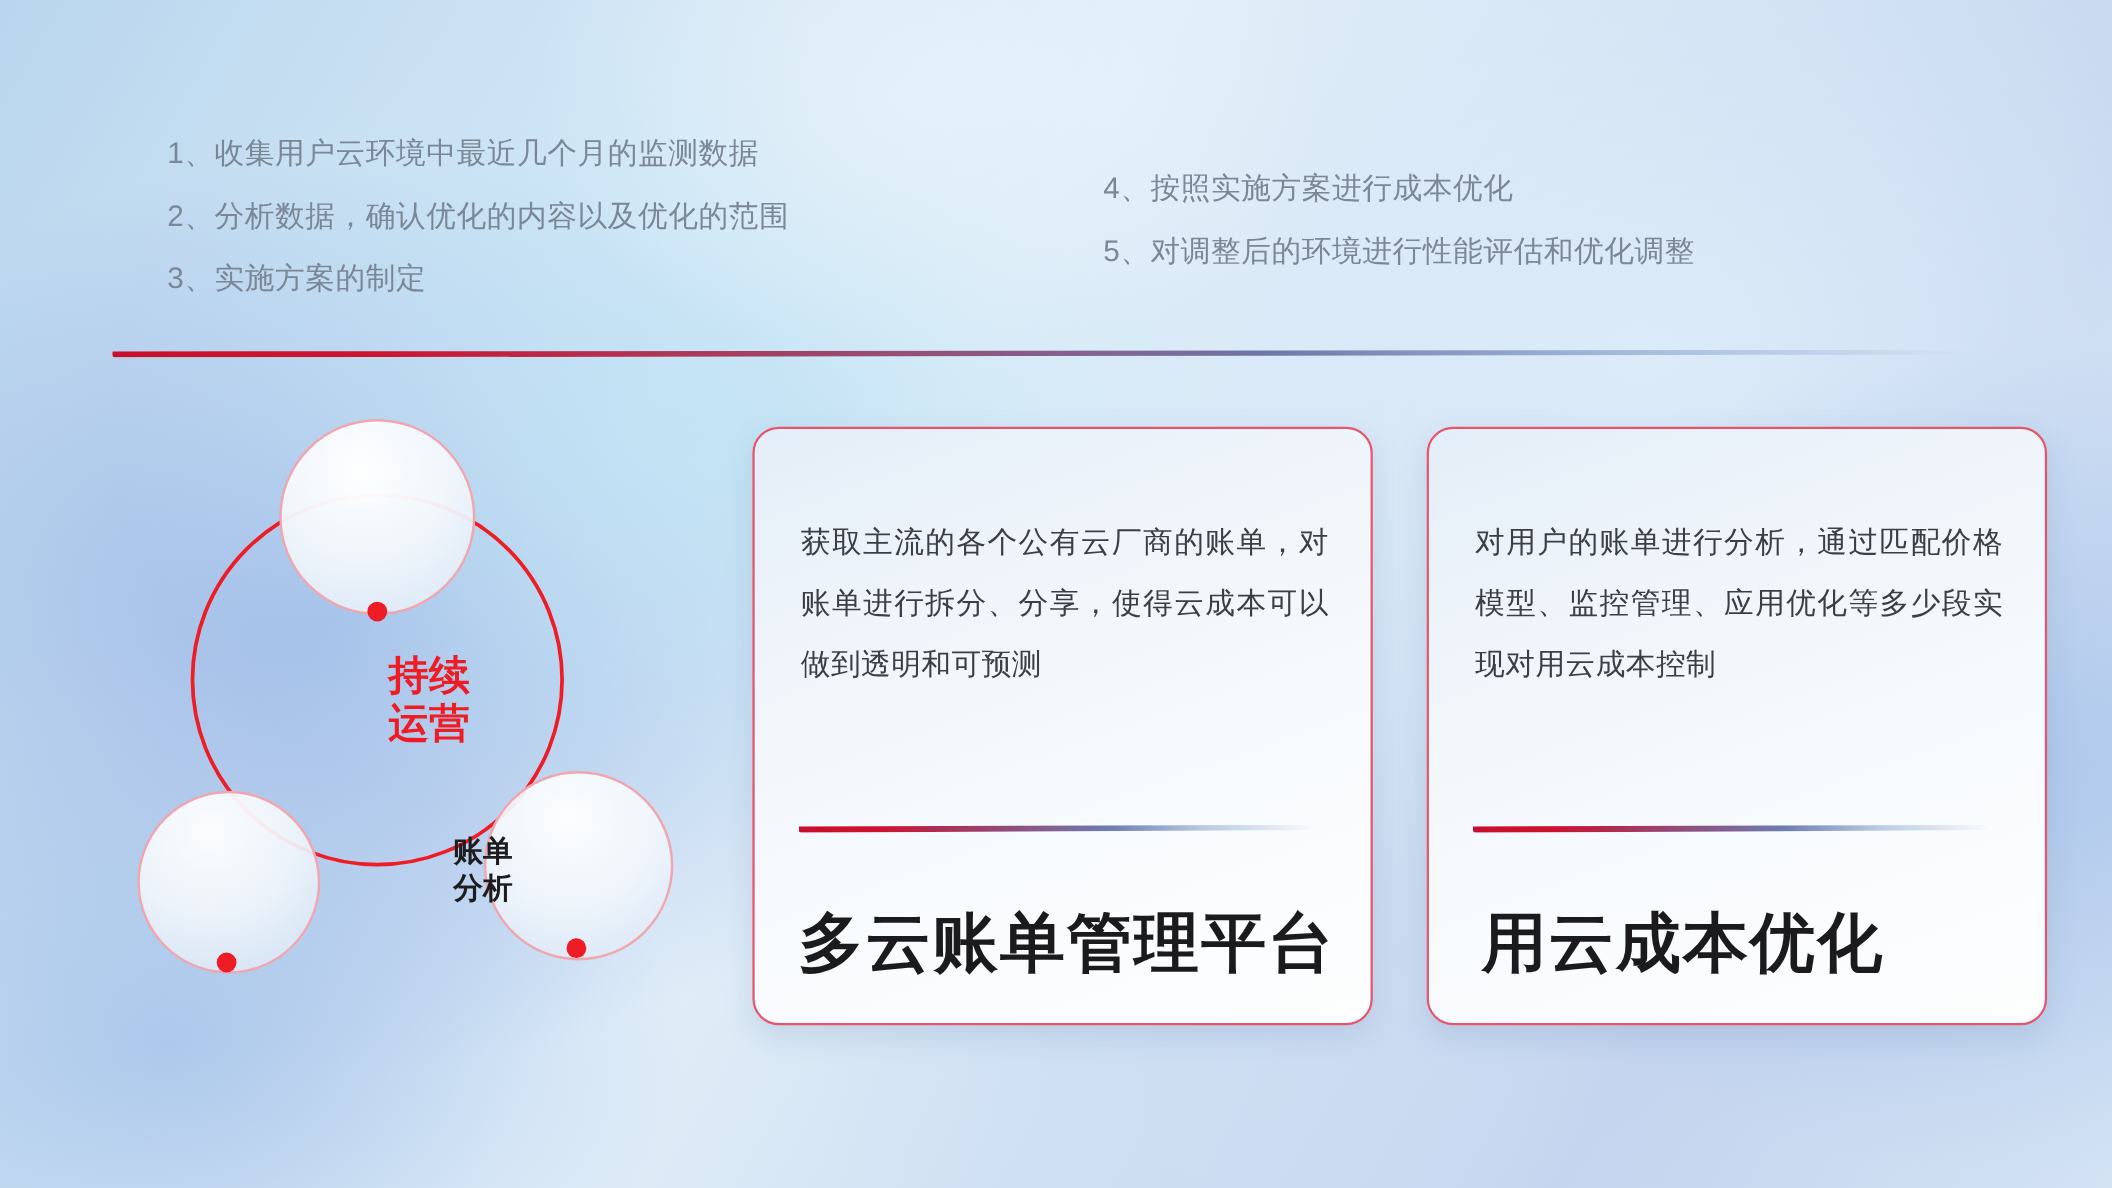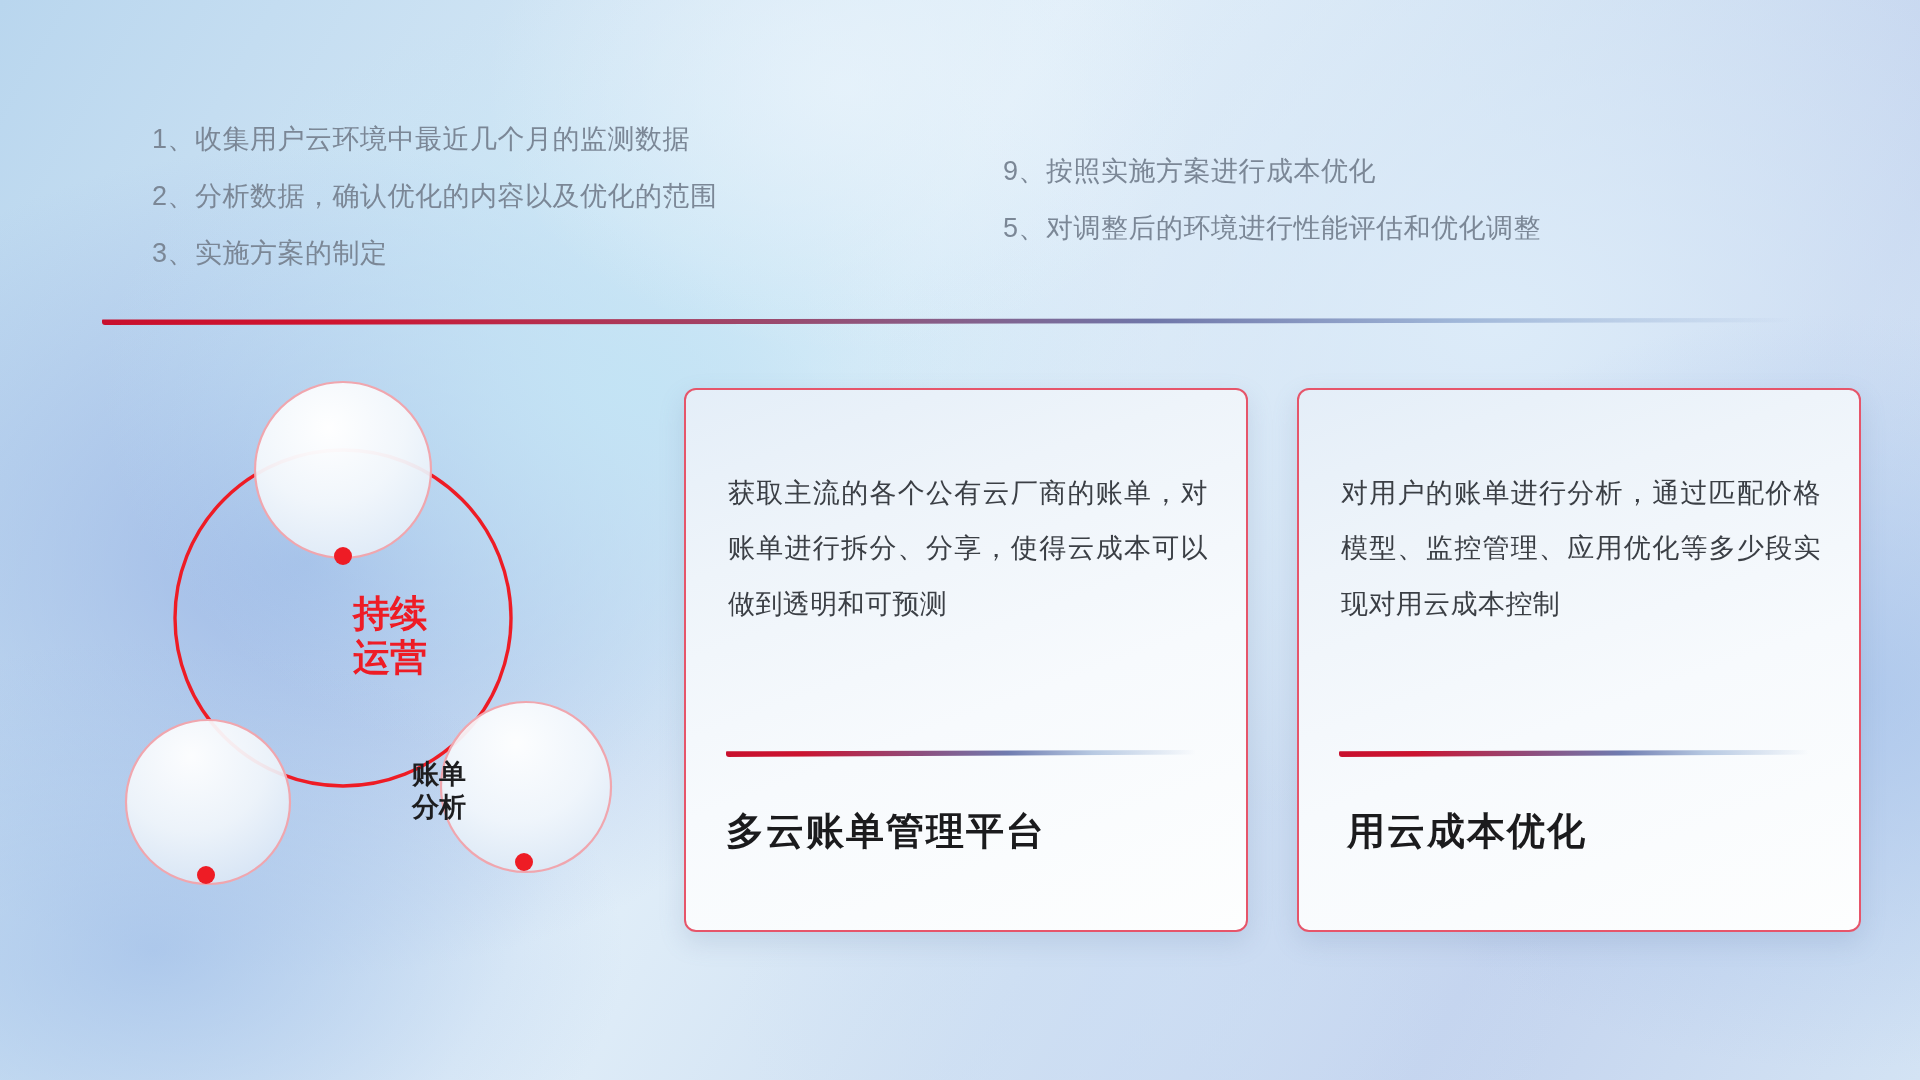--- a/index.html
+++ b/index.html
@@ -49,42 +49,42 @@
   }
   #lblTop{left:258px;top:408px;width:170px;font-size:27px;}
   #lblCenter{
     position:absolute;left:300px;top:592px;width:180px;text-align:center;
     color:#ee1c25;font-weight:700;font-size:37px;line-height:1.2;
     white-space:pre-line;z-index:6;
   }
 
   
   .card{
-    position:absolute;top:388px;width:560px;height:540px;border-radius:12px;
+    position:absolute;top:388px;width:560px;height:540px;border-radius:24px;
     border:2px solid #e6556a;
     background:linear-gradient(160deg,#e4eef8 0%,#eef4fa 26%,#f7fafd 58%,#fdfefe 100%);
     box-shadow:0 10px 26px rgba(104,132,172,0.20);
     z-index:5;overflow:hidden;
   }
   #card1{left:684px;}
   #card2{left:1297px;}
   .card-body{
     position:absolute;left:42px;right:38px;top:76px;
     color:#3b3f45;font-size:27px;line-height:2.05;letter-spacing:.4px;
     text-align:justify;text-align-last:left;
   }
   .card-rule{
     position:absolute;left:40px;width:470px;height:7px;top:360px;
     background:linear-gradient(90deg,#c8102e 0%,#cb1330 16%,#8c5080 42%,#6f7cb0 60%,#b7c9e2 78%,rgba(236,243,250,0) 100%);
     clip-path:polygon(0 18%,100% 0,100% 66%,0 100%);
     border-radius:3px;
   }
   .card-title{
-    position:absolute;left:40px;top:416px;
-    color:#1b1b1d;font-size:38px;font-weight:700;letter-spacing:2px;
+    position:absolute;left:40px;top:428px;
+    color:#1b1b1d;font-size:59px;font-weight:700;letter-spacing:2px;
   }
   #card2 .card-title{left:48px;}
 </style>
 </head>
 <body>
 
 <div id="bg">
   <div class="bg-layer" id="bgA"></div>
   <div class="bg-layer" id="bgB"></div>
   <div class="bg-layer" id="bgC"></div>
@@ -95,21 +95,21 @@
   <div class="bg-layer" id="bgH"></div>
 </div>
 
 <div id="steps">
   <div class="step-col" id="colLeft">
     <div class="step-line">1、收集用户云环境中最近几个月的监测数据</div>
     <div class="step-line">2、分析数据，确认优化的内容以及优化的范围</div>
     <div class="step-line">3、实施方案的制定</div>
   </div>
   <div class="step-col" id="colRight">
-    <div class="step-line">9、按照实施方案进行成本优化</div>
+    <div class="step-line">4、按照实施方案进行成本优化</div>
     <div class="step-line">5、对调整后的环境进行性能评估和优化调整</div>
   </div>
 </div>
 <div id="topRule"></div>
 
 <div id="venn">
   <svg width="560" height="610" viewBox="0 0 560 610">
     <defs>
       <radialGradient id="gTop" cx="42%" cy="26%" r="78%">
         <stop offset="0%" stop-color="#ffffff" stop-opacity="0.99"></stop>

